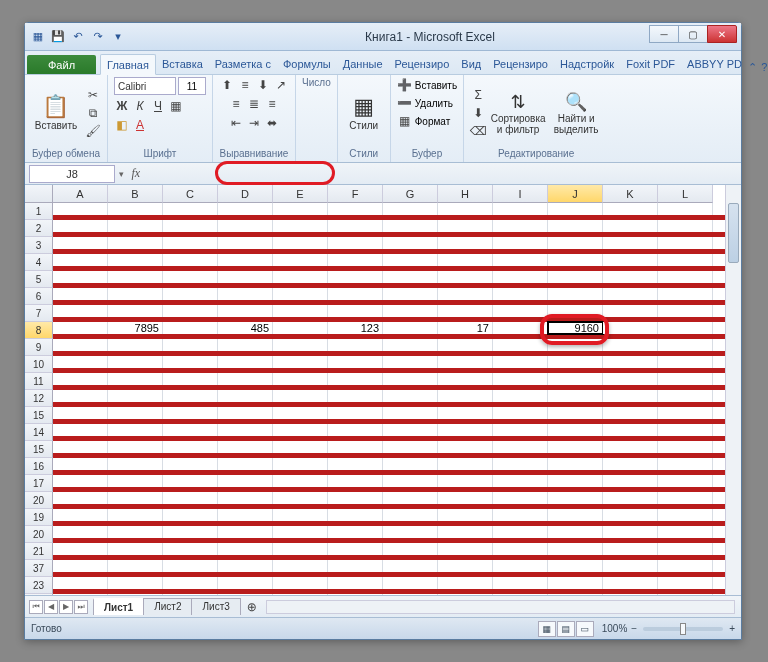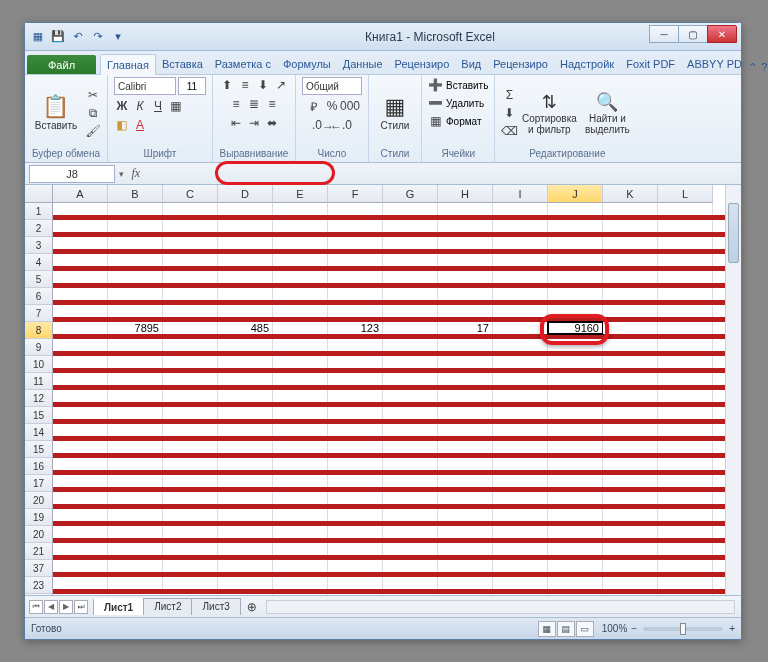--- a/index.html
+++ b/index.html
@@ -161,32 +161,20 @@
         </div>
         <div class="row">
           <span class="smallico">⇤</span>
           <span class="smallico">⇥</span>
           <span class="smallico">⬌</span>
         </div>
       </div>
       <div class="glabel">Выравнивание</div>
     </div>
     <div class="rgroup">
-      <div class="gcontent" style="flex-direction:column;gap:3px;">
-        <div class="fontbox" style="width:60px;">Общий</div>
-        <div class="row">
-          <span class="smallico">₽</span>
-          <span class="smallico">%</span>
-          <span class="smallico">000</span>
-        </div>
-        <div class="row">
-          <span class="smallico">.0→</span>
-          <span class="smallico">←.0</span>
-        </div>
-      </div>
       <div class="glabel">Число</div>
     </div>
     <div class="rgroup">
       <div class="gcontent">
         <div class="bigbtn" style="width:40px;">
           <span class="ico">▦</span>
           <span>Стили</span>
         </div>
       </div>
       <div class="glabel">Стили</div>
@@ -199,21 +187,21 @@
           </div>
         <div class="row">
             <span class="smallico" style="color:#c33;">➖</span>
             <span style="font-size:10px;">Удалить</span>
           </div>
         <div class="row">
             <span class="smallico">▦</span>
             <span style="font-size:10px;">Формат</span>
           </div>
       </div>
-      <div class="glabel">Ячейки</div>
+      <div class="glabel">Буфер</div>
     </div>
     <div class="rgroup" style="border-right:none;">
       <div class="gcontent">
         <div class="smallcol">
           <span class="smallico">Σ</span>
           <span class="smallico">⬇</span>
           <span class="smallico">⌫</span>
         </div>
         <div class="bigbtn" style="width:56px;">
           <span class="ico" style="font-size:18px;">⇅</span>

